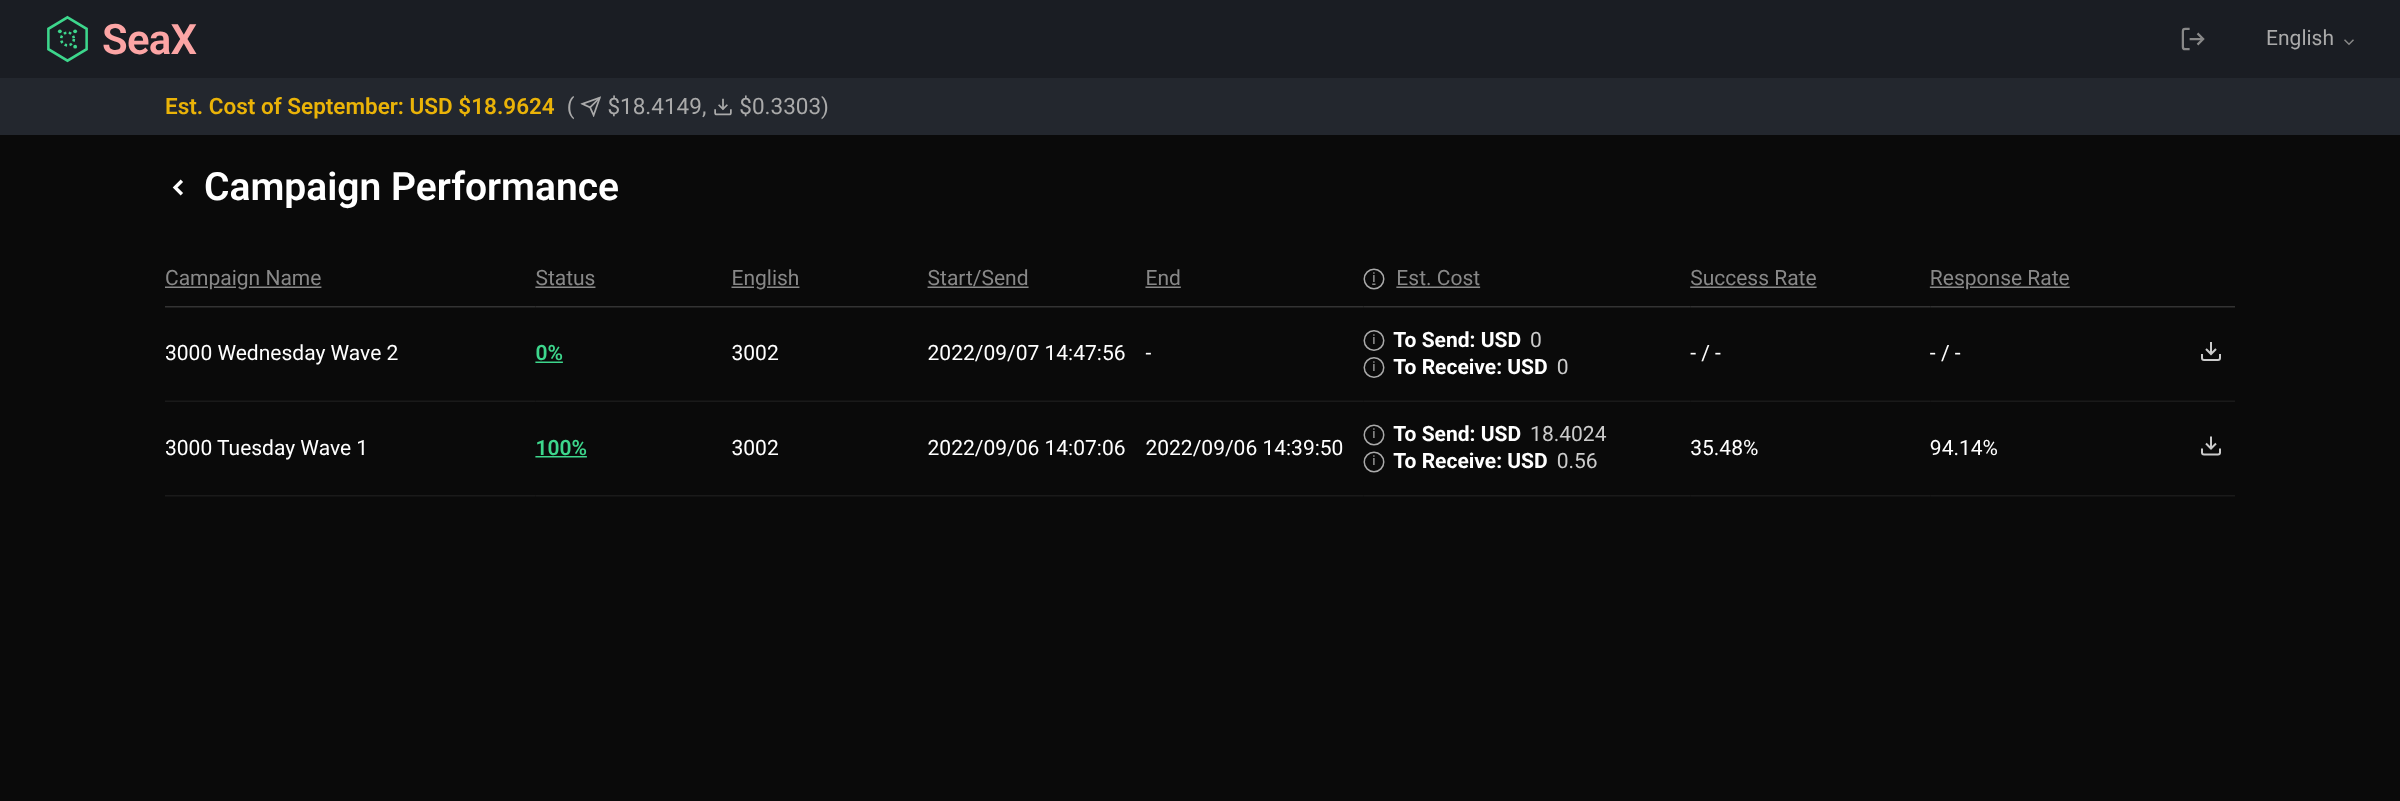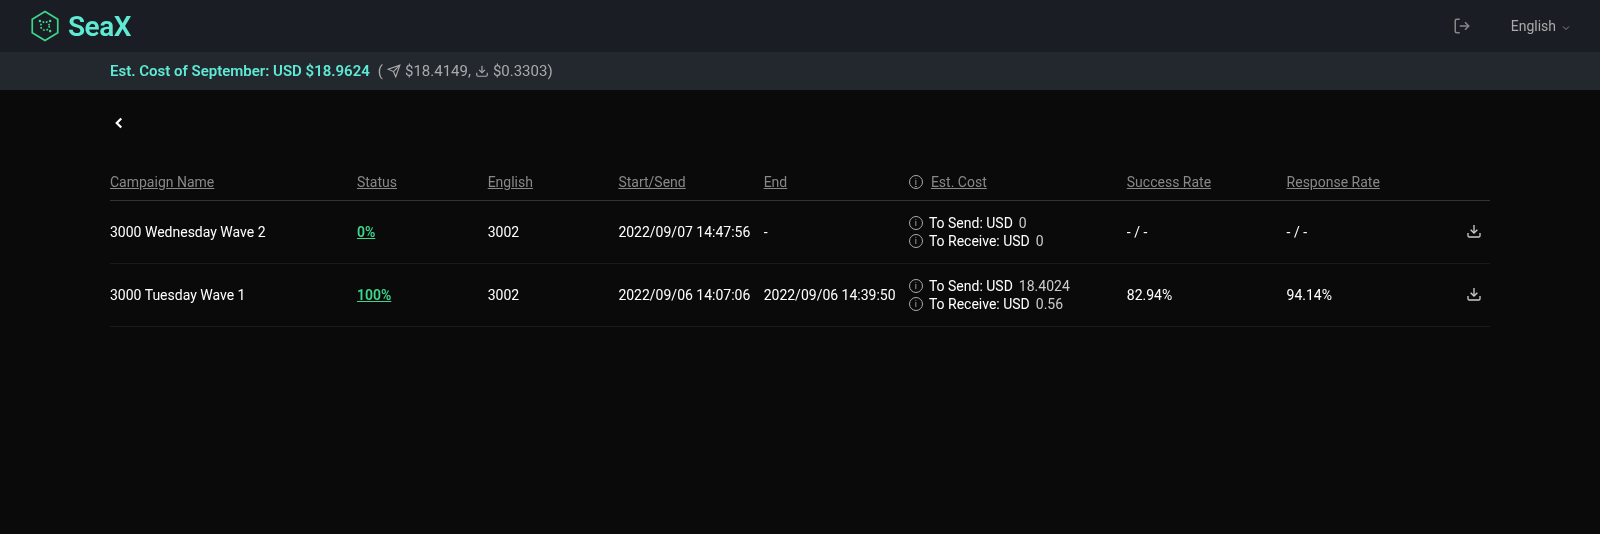--- a/index.html
+++ b/index.html
@@ -20,21 +20,21 @@
       background: #1a1d23;
     }
     .logo {
       display: flex;
       align-items: center;
       gap: 6px;
     }
     .logo-text {
       font-size: 28px;
       font-weight: 600;
-      color: #5eead4;
+      color: #fca5a5;
       letter-spacing: -0.5px;
     }
     .top-right {
       display: flex;
       align-items: center;
       gap: 20px;
       color: #aaa;
     }
     .logout-icon {
       width: 18px;
@@ -51,21 +51,21 @@
     }
     .sub-bar {
       background: #23272e;
       padding: 10px 110px;
       display: flex;
       align-items: center;
       gap: 8px;
       font-size: 15px;
     }
     .est-cost-main {
-      color: #5eead4;
+      color: #eab308;
       font-weight: 600;
     }
     .est-cost-detail {
       color: #aaa;
       display: flex;
       align-items: center;
       gap: 4px;
     }
     .small-icon {
       width: 14px;
@@ -137,21 +137,21 @@
       display: flex;
       align-items: center;
       gap: 2px;
     }
     .cost-value {
       color: #ccc;
       margin-left: 4px;
       font-weight: 400;
     }
     .cost-label {
-      font-weight: 400;
+      font-weight: 700;
     }
     .download-icon {
       width: 16px;
       height: 16px;
       stroke: #ccc;
       cursor: pointer;
     }
     .th-cost {
       display: flex;
       align-items: center;
@@ -212,20 +212,21 @@
     </svg>
     <span>$0.3303)</span>
   </span>
 </div>
 
 <div class="content">
   <div class="page-header">
     <svg class="back-chevron" viewBox="0 0 24 24" fill="none" stroke-width="3">
       <polyline points="15 18 9 12 15 6"></polyline>
     </svg>
+    <h1 class="page-title">Campaign Performance</h1>
   </div>
 
   <table>
     <thead>
       <tr>
         <th class="col-name">Campaign Name</th>
         <th class="col-status">Status</th>
         <th class="col-contacts">English</th>
         <th class="col-start">Start/Send</th>
         <th class="col-end">End</th>
@@ -284,21 +285,21 @@
               <span class="cost-label">To Send: USD</span>
               <span class="cost-value">18.4024</span>
             </div>
             <div class="cost-line">
               <span class="info-icon">i</span>
               <span class="cost-label">To Receive: USD</span>
               <span class="cost-value">0.56</span>
             </div>
           </div>
         </td>
-        <td>82.94%</td>
+        <td>35.48%</td>
         <td>94.14%</td>
         <td class="col-download">
           <svg class="download-icon" viewBox="0 0 24 24" fill="none" stroke-width="2">
             <path d="M21 15v4a2 2 0 0 1-2 2H5a2 2 0 0 1-2-2v-4"></path>
             <polyline points="7 10 12 15 17 10"></polyline>
             <line x1="12" y1="15" x2="12" y2="3"></line>
           </svg>
         </td>
       </tr>
     </tbody>

